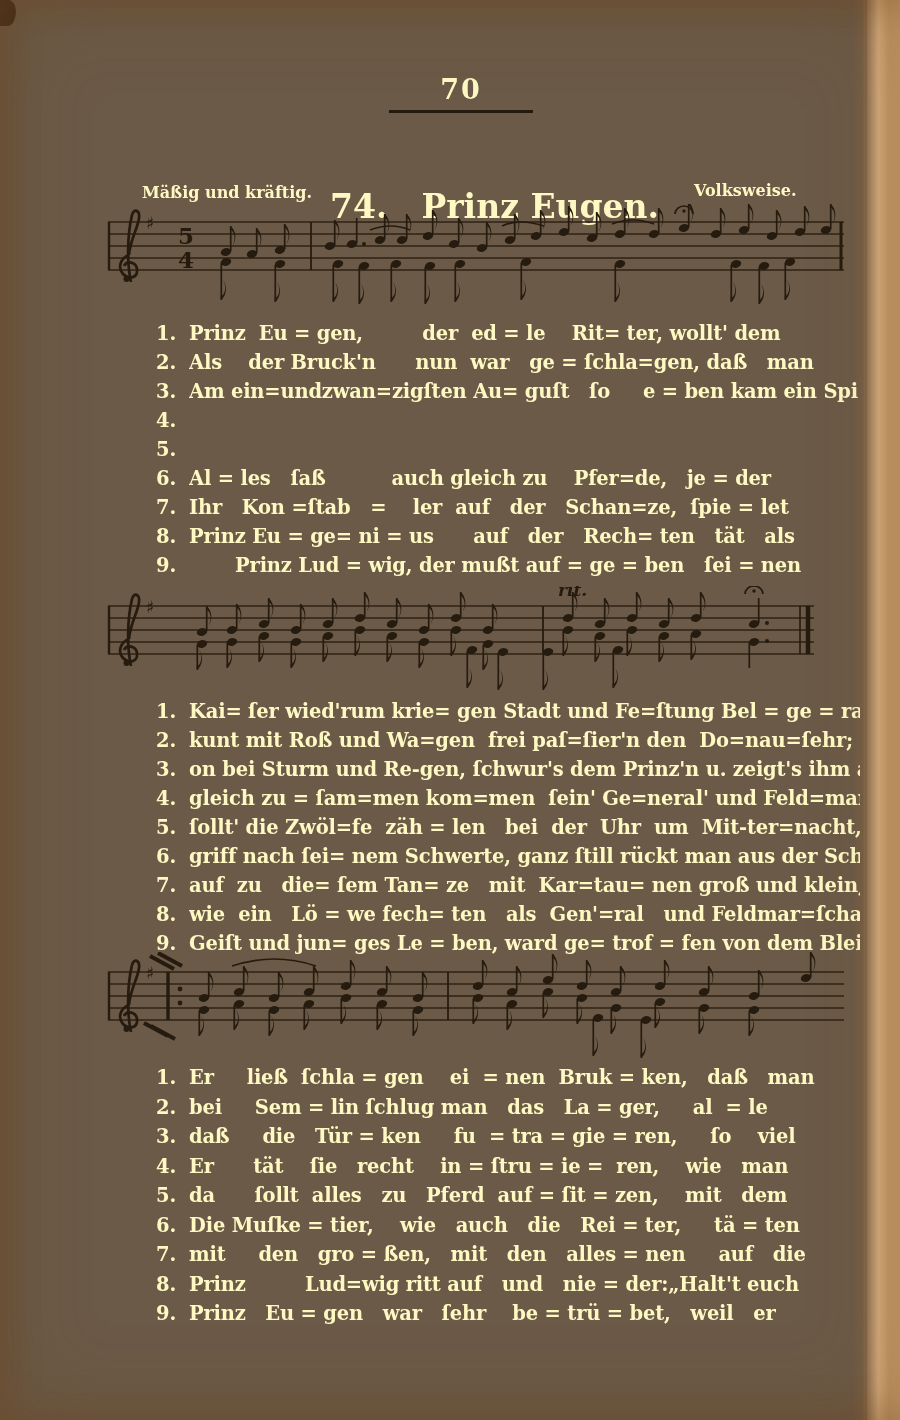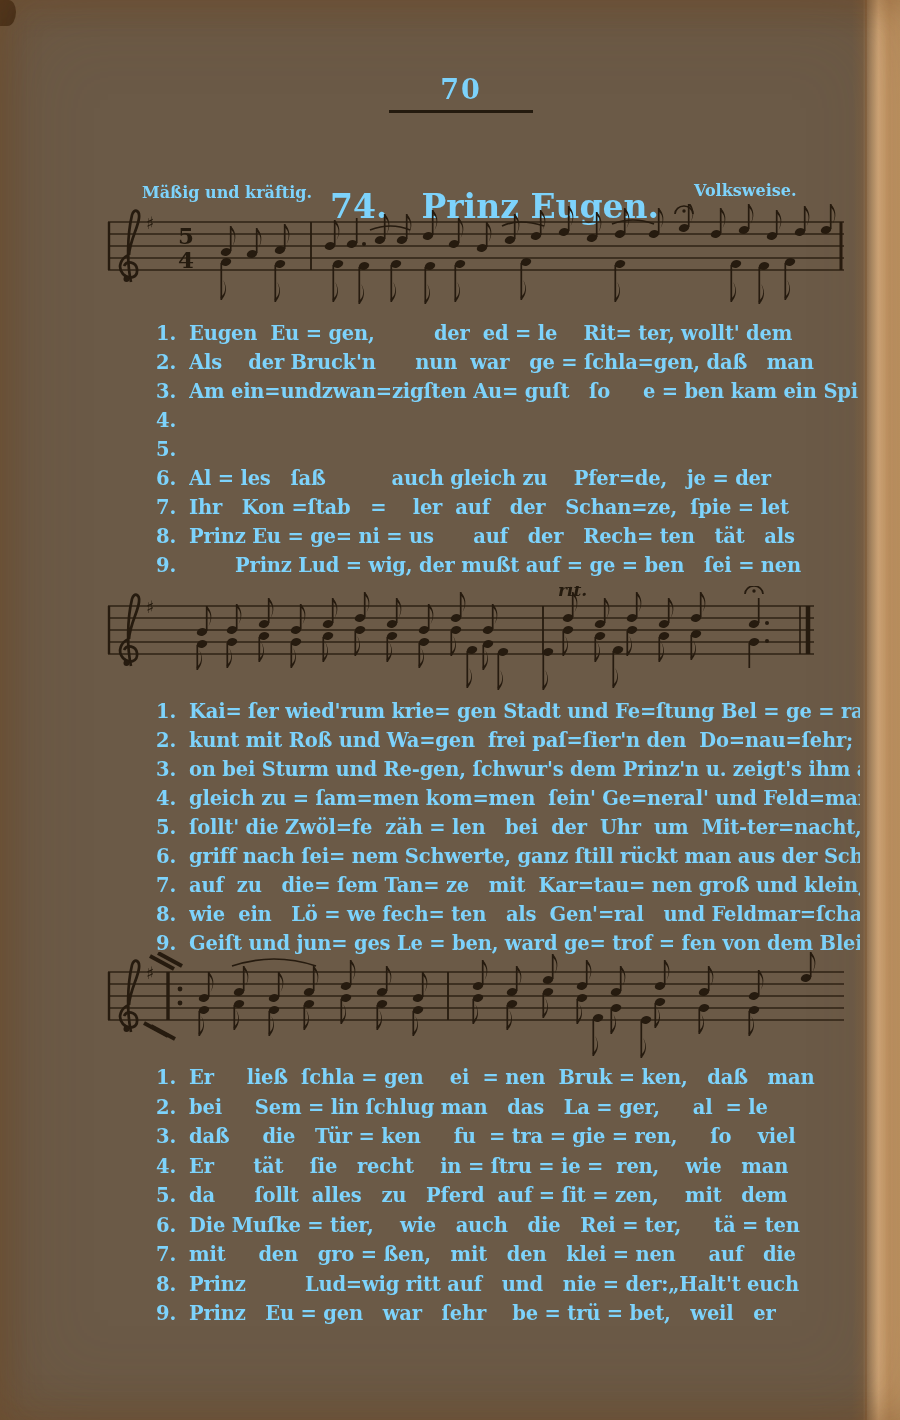--- a/index.html
+++ b/index.html
@@ -2,21 +2,21 @@
 <html><head>
 <meta charset="utf-8">
 <style>
   html,body{margin:0;padding:0;background:#6b5a47;}
   .page{
     position:relative;width:900px;height:1420px;overflow:hidden;
     background:
       radial-gradient(ellipse at 42% 30%, rgba(246,220,172,.9) 0%, rgba(235,202,153,.55) 45%, rgba(222,184,130,.0) 100%),
       linear-gradient(180deg,#e8c americ 0%,#e8c497 0%),
       #e6c193;
-    font-family:"DejaVu Serif",serif;color:#7dd3fc;
+    font-family:"DejaVu Serif",serif;color:#fef9c3;
   }
   .page::after{
     content:"";position:absolute;inset:0;pointer-events:none;
     box-shadow:inset 0 0 90px rgba(110,70,30,.28), inset 14px 0 30px rgba(110,70,30,.16), inset 0 14px 26px rgba(110,70,30,.14), inset 0 -18px 30px rgba(110,70,30,.12);
   }
   .edge-right{position:absolute;right:0;top:0;width:48px;height:100%;
     background:linear-gradient(90deg, rgba(160,110,60,0) 0%, rgba(160,110,60,.20) 22%, #d6ad7e 55%, #c99d6c 78%, #d3aa78 100%);}
   .crease{position:absolute;right:33px;top:0;width:2px;height:100%;background:rgba(120,78,40,.35);}
   .smudge{position:absolute;left:0;top:0;width:16px;height:26px;background:rgba(45,30,14,.75);border-radius:0 60% 70% 0;}
   .pageno{position:absolute;left:391px;top:74px;width:140px;text-align:center;font-size:27px;font-weight:bold;letter-spacing:2px;}
@@ -144,21 +144,21 @@
       <use href="#n8dl" x="420" y="58"></use>
     <use href="#n8dl" x="514" y="60"></use>
       <use href="#n8dl" x="630" y="60"></use>
       <use href="#n8dl" x="658" y="62"></use>
       <use href="#n8dl" x="684" y="58"></use>
   </svg>
 
   <div class="vblock" style="top:322px">
     <div class="vrow">
         <span class="vnum">1.</span>
-        <span class="vtext">Eugen  Eu = gen,         der  ed = le    Rit= ter, wollt' dem</span>
+        <span class="vtext">Prinz  Eu = gen,         der  ed = le    Rit= ter, wollt' dem</span>
       </div>
     <div class="vrow">
         <span class="vnum">2.</span>
         <span class="vtext">Als    der Bruck'n      nun  war   ge = ſchla=gen, daß   man</span>
       </div>
     <div class="vrow">
         <span class="vnum">3.</span>
         <span class="vtext">Am ein=undzwan=zigſten Au= guſt   ſo     e = ben kam ein Spi=</span>
       </div>
     <div class="vrow">
@@ -356,21 +356,21 @@
     <div class="vrow">
         <span class="vnum">5.</span>
         <span class="vtext">da      ſollt  alles   zu   Pferd  auf = ſit = zen,    mit   dem</span>
       </div>
     <div class="vrow">
         <span class="vnum">6.</span>
         <span class="vtext">Die Muſke = tier,    wie   auch   die   Rei = ter,     tä = ten</span>
       </div>
     <div class="vrow">
         <span class="vnum">7.</span>
-        <span class="vtext">mit     den   gro = ßen,   mit   den   klei = nen     auf   die</span>
+        <span class="vtext">mit     den   gro = ßen,   mit   den   alles = nen     auf   die</span>
       </div>
     <div class="vrow">
         <span class="vnum">8.</span>
         <span class="vtext">Prinz         Lud=wig ritt auf   und   nie = der:„Halt't euch</span>
       </div>
     <div class="vrow">
         <span class="vnum">9.</span>
         <span class="vtext">Prinz   Eu = gen   war   ſehr    be = trü = bet,   weil   er</span>
       </div>
   </div>

